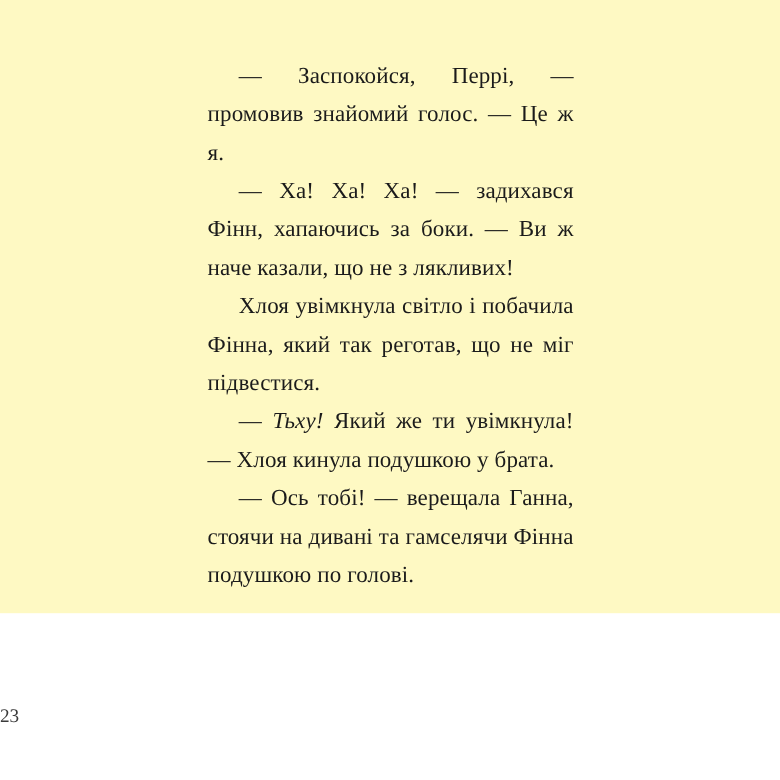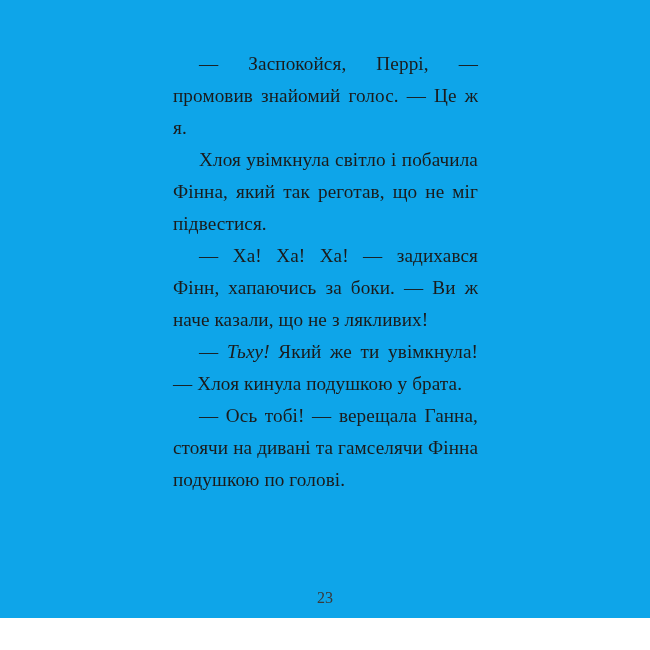--- a/index.html
+++ b/index.html
@@ -10,22 +10,22 @@
     width: 650px;
     height: 650px;
     background: #ffffff;
     font-family: "Liberation Serif", "DejaVu Serif", serif;
     color: #1a1a1a;
     overflow: hidden;
   }
   .page {
     position: relative;
     width: 650px;
-    height: 618px;
-    background: #0ea5e9;
+    height: 511px;
+    background: #fef9c3;
     box-sizing: border-box;
   }
   .text-block {
     position: absolute;
     left: 173px;
     top: 48px;
     width: 305px;
   }
   p.para {
     margin: 0;
@@ -40,35 +40,34 @@
     color: #1b1b1b;
     hyphens: manual;
   }
   p.para i, p.para em {
   }
   .folio {
     position: absolute;
     left: 0;
     right: 0;
     top: 588px;
-    text-align: center;
     font-size: 16px;
     line-height: 20px;
     color: #3a3a3a;
     font-family: "Liberation Serif", "DejaVu Serif", serif;
   }
 </style>
 </head>
 <body>
 
 <div class="page">
 
   <div class="text-block">
     <p class="para"><span>— Заспокойся, Перрі, — промовив знайомий голос. — Це ж я.</span></p>
+    <p class="para"><span>— Ха! Ха! Ха! — задихався Фінн, хапаючись за боки. — Ви ж наче казали, що не з лякливих!</span></p>
     <p class="para"><span>Хлоя увімкнула світло і побачила Фінна, який так реготав, що не міг підвестися.</span></p>
-    <p class="para"><span>— Ха! Ха! Ха! — задихався Фінн, хапаючись за боки. — Ви ж наче казали, що не з лякливих!</span></p>
     <p class="para"><span>— </span><i>Тьху!</i><span> Який же ти увімкнула! — Хлоя кинула подушкою у брата.</span></p>
     <p class="para"><span>— Ось тобі! — верещала Ганна, стоячи на дивані та гамселячи Фінна подушкою по голові.</span></p>
   </div>
 
   <div class="folio">23</div>
 
 </div>
 
 </body></html>

